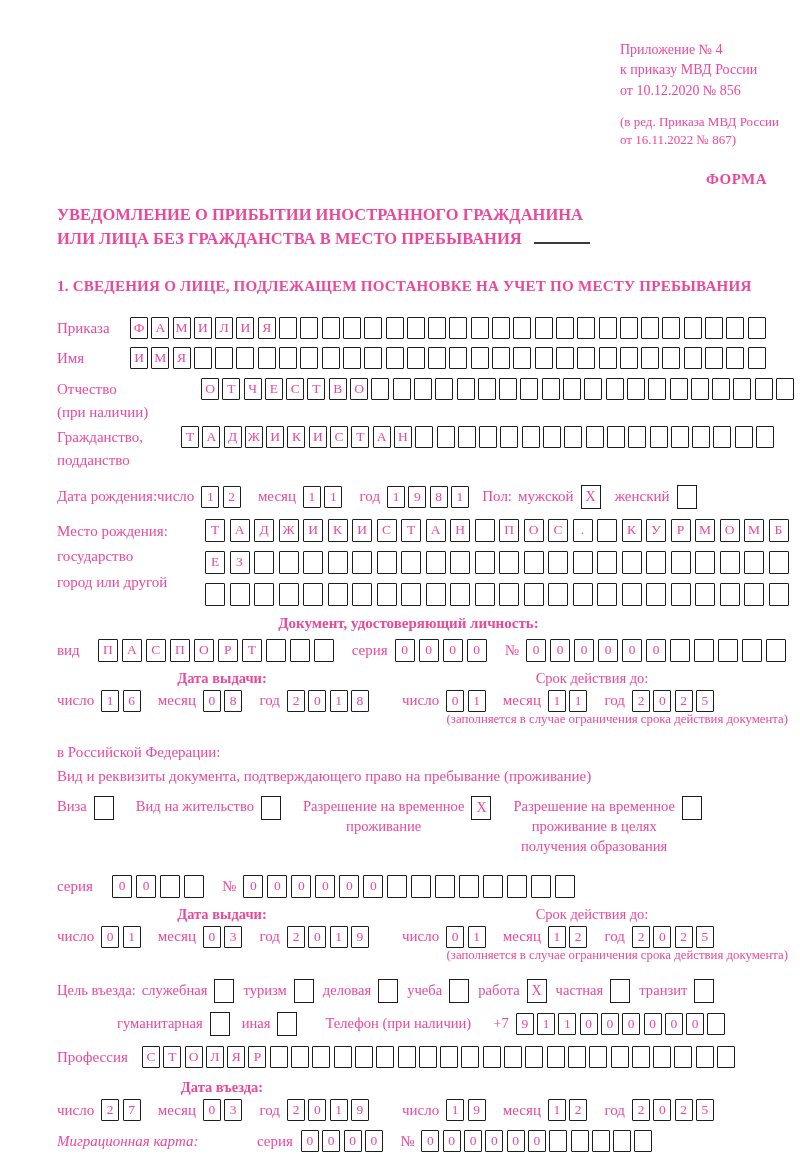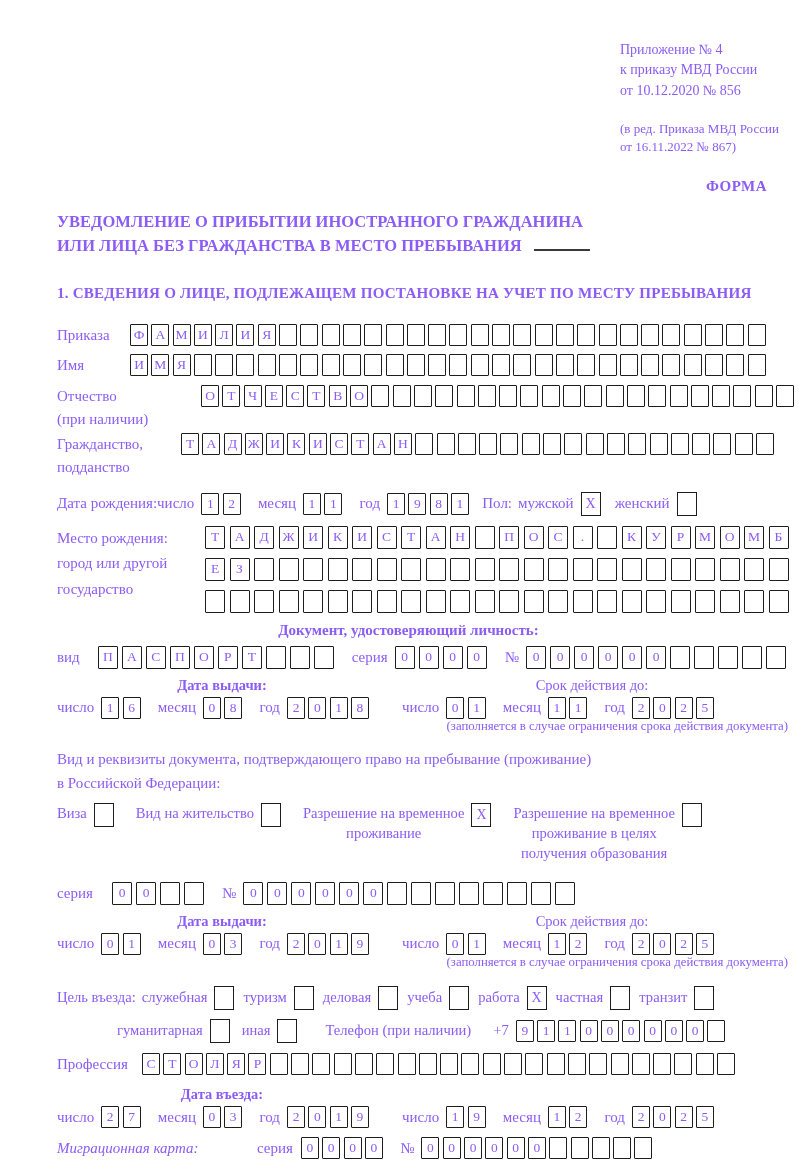--- a/index.html
+++ b/index.html
@@ -1,23 +1,23 @@
 <!DOCTYPE html>
 <html lang="ru"><head>
 <meta charset="utf-8">
 <style>
   html,body { margin:0; padding:0; background:#e8e8e8; }
   .page {
     width:800px; height:1163px; margin:0 auto; background:#ffffff;
-    font-family:"Liberation Serif","DejaVu Serif",serif; color:#8b5cf6;
+    font-family:"Liberation Serif","DejaVu Serif",serif; color:#ec4899;
     box-sizing:border-box; padding:40px 10px 0 57px; overflow:hidden; position:relative;
   }
   .appendix { margin-left:563px; font-size:14px; line-height:1.45; }
   .appendix .sub { font-size:13px; line-height:1.38; }
-  .appendix .sub.first { margin-top:19px; }
+  .appendix .sub.first { margin-top:12px; }
   .forma { font-weight:bold; font-size:15px; margin:20px 0 0 86px; letter-spacing:.5px; }
 
   .title { font-weight:bold; font-size:16.5px; line-height:1.5; margin:12px 40px 0 0; }
   .blank { display:inline-block; width:56px; border-bottom:2px solid #3a3a3a; margin-left:12px; }
 
   .sec-heading { font-weight:bold; font-size:15.1px; margin-top:26px; letter-spacing:.2px; }
 
   .row { display:flex; align-items:flex-start; margin-top:7px; font-size:15px; }
   .lblcol { flex:0 0 auto; line-height:1.55; }
   .boxes { display:inline-flex; flex:0 0 auto; }
@@ -246,22 +246,22 @@
     <span style="margin-left:10px;">Пол:</span>
     <span style="margin-left:6px;">мужской</span>
     <span class="cbox">X</span>
     <span style="margin-left:14px;">женский</span>
     <span class="cbox"></span>
   </div>
 
   <div class="row" style="margin-top:10px;">
     <span class="lblcol" style="width:148px; line-height:1.7;">
       <div>Место рождения:</div>
+      <div>государство</div>
       <div>город или другой</div>
-      <div>государство</div>
     </span>
     <span class="stack">
       <span class="boxes wide vgap">
           <span class="cell">Т</span>
           <span class="cell">А</span>
           <span class="cell">Д</span>
           <span class="cell">Ж</span>
           <span class="cell">И</span>
           <span class="cell">К</span>
           <span class="cell">И</span>
@@ -423,22 +423,22 @@
               <span class="cell">2</span>
               <span class="cell">5</span>
             </span>
         </span>
       </div>
     </div>
     <div class="note-right">(заполняется в случае ограничения срока действия документа)</div>
   </div>
 
   <div class="intro">
+    <div>в Российской Федерации:</div>
     <div>Вид и реквизиты документа, подтверждающего право на пребывание (проживание)</div>
-    <div>в Российской Федерации:</div>
   </div>
 
   <div class="row" style="margin-top:8px; font-size:14.6px;">
     <span class="opt">
       <span class="ol">Виза</span>
       <span class="cbox"></span>
     </span>
     <span class="opt" style="margin-left:22px;">
       <span class="ol">Вид на жительство</span>
       <span class="cbox"></span>

